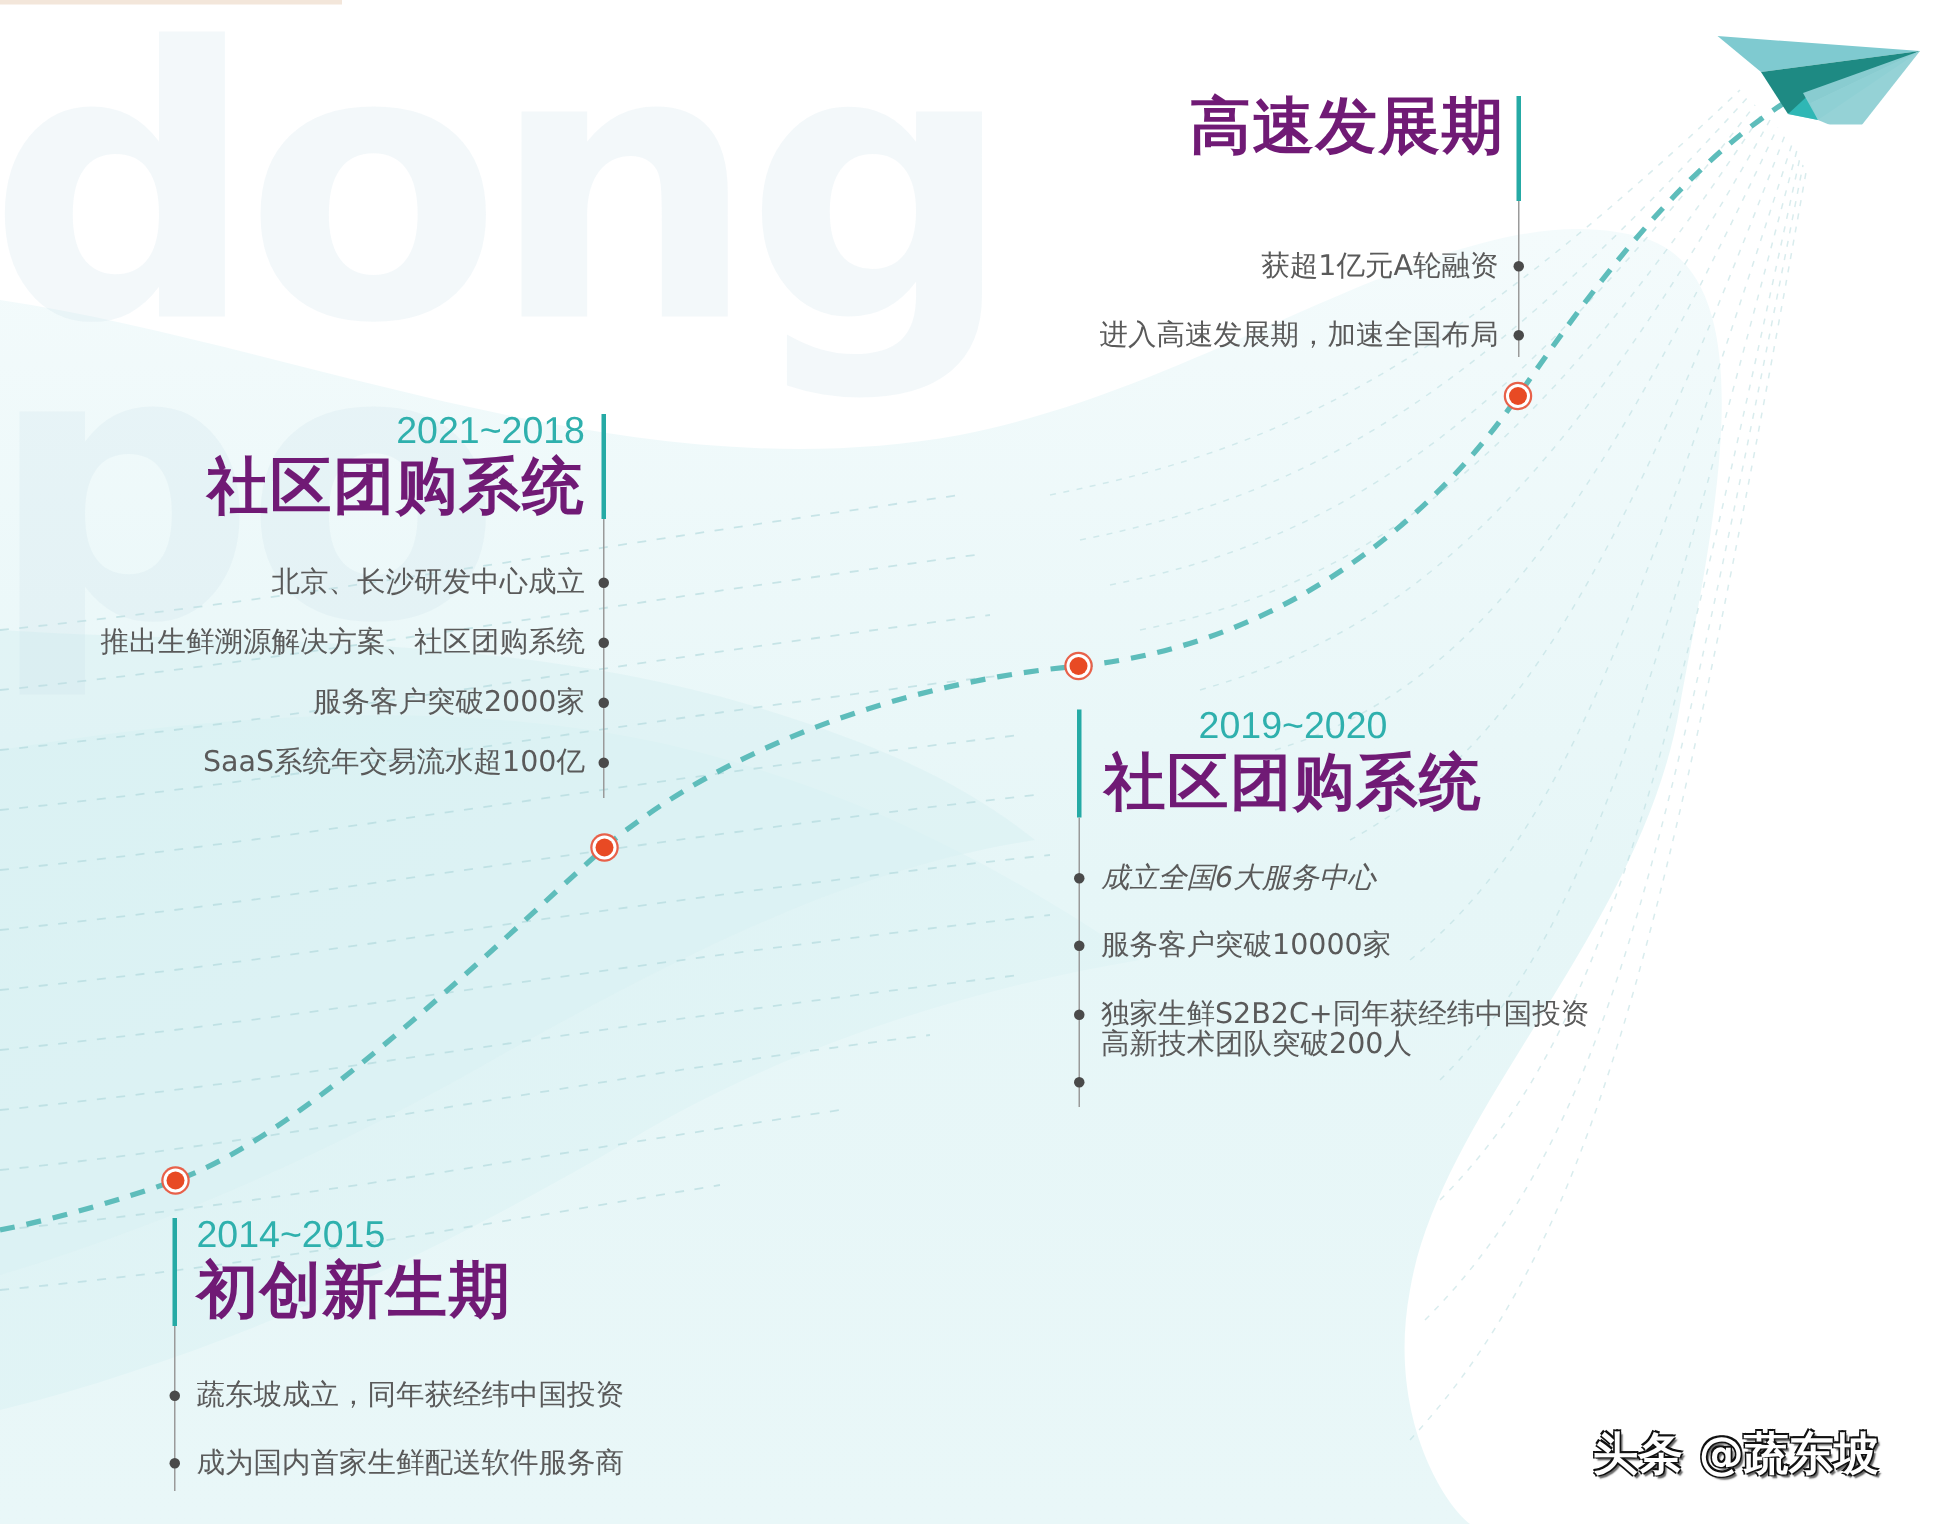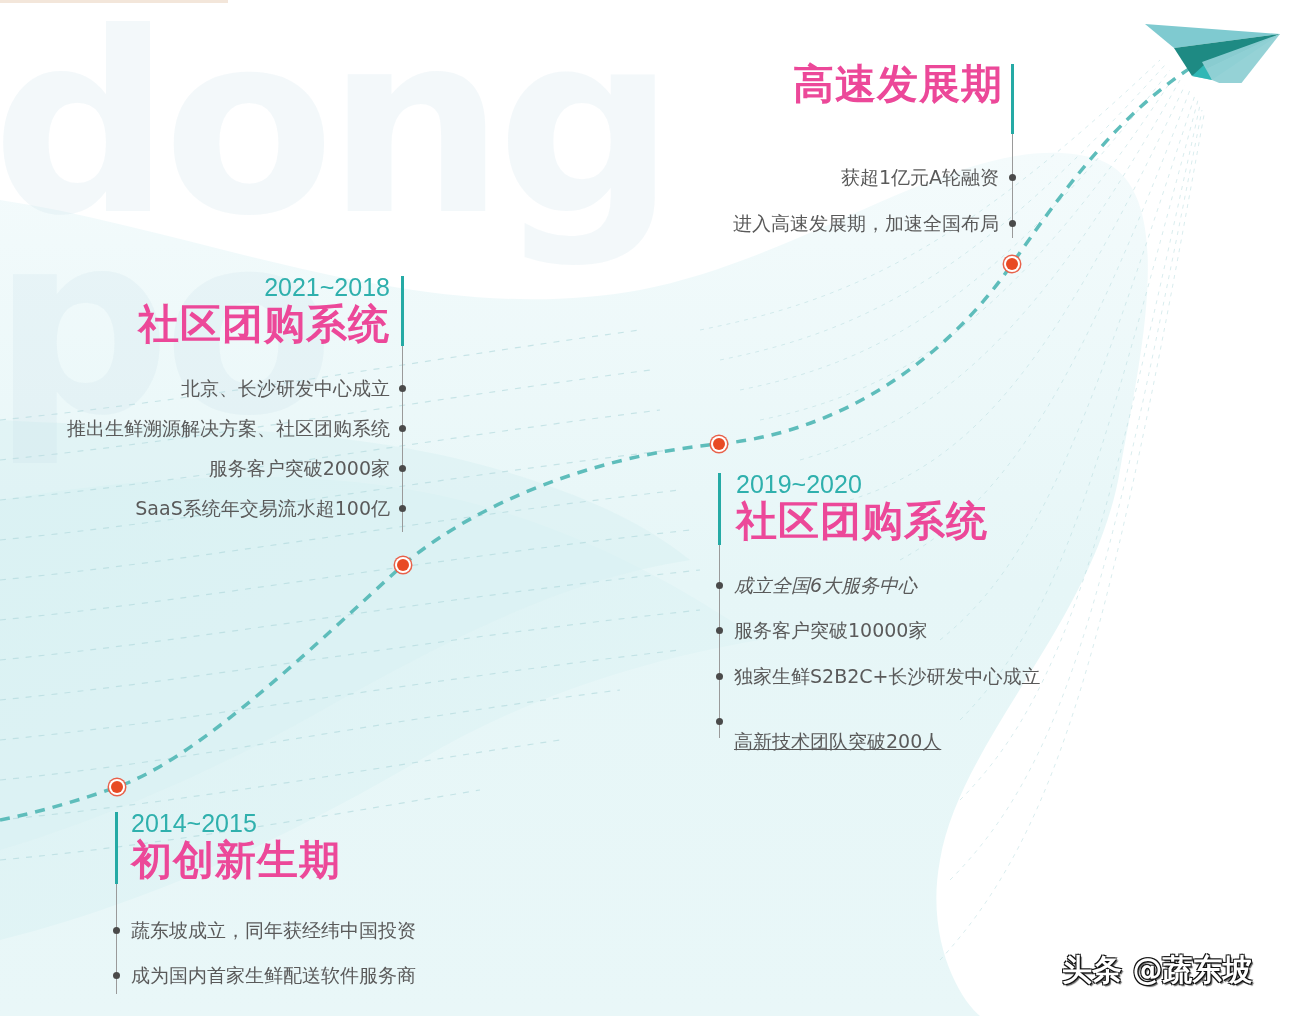--- a/index.html
+++ b/index.html
@@ -42,21 +42,21 @@
       position: absolute;
     }
     .year {
       color: #2fb0ad;
       font-size: 25px;
       line-height: 28px;
       font-family: "Liberation Sans", sans-serif;
       white-space: nowrap;
     }
     .title {
-      color: #ec4899;
+      color: #701a75;
       font-size: 41px;
       line-height: 46px;
       font-weight: bold;
       letter-spacing: 1px;
       white-space: nowrap;
     }
     .item {
       color: #5a5a5a;
       font-size: 19px;
       line-height: 22px;
@@ -207,32 +207,32 @@
 <div class="bullet" style="left:399px;top:385px;"></div>
 <div class="item right" style="right:906px;top:417px;">推出生鲜溯源解决方案、社区团购系统</div>
 <div class="bullet" style="left:399px;top:425px;"></div>
 <div class="item right" style="right:906px;top:457px;">服务客户突破2000家</div>
 <div class="bullet" style="left:399px;top:465px;"></div>
 <div class="item right" style="right:906px;top:497px;">SaaS系统年交易流水超100亿</div>
 <div class="bullet" style="left:399px;top:505px;"></div>
 
 <div class="vbar-accent" style="left:718px;top:473px;height:72px;"></div>
 <div class="vbar-thin" style="left:719px;top:545px;height:193px;"></div>
-<div class="block" style="left:736px;top:470px;">
+<div class="block" style="left:736px;top:470px;text-align:center;">
   <div class="year">2019~2020</div>
   <div class="title">社区团购系统</div>
 </div>
 <div class="bullet" style="left:716px;top:582px;"></div>
 <div class="item" style="left:734px;top:574px;font-style:italic;">成立全国6大服务中心</div>
 <div class="bullet" style="left:716px;top:627px;"></div>
 <div class="item" style="left:734px;top:619px;">服务客户突破10000家</div>
 <div class="bullet" style="left:716px;top:673px;"></div>
-<div class="item" style="left:734px;top:665px;">独家生鲜S2B2C+长沙研发中心成立</div>
+<div class="item" style="left:734px;top:665px;">独家生鲜S2B2C+同年获经纬中国投资</div>
 <div class="bullet" style="left:716px;top:718px;"></div>
-<div class="item" style="left:734px;top:730px;text-decoration:underline;">高新技术团队突破200人</div>
+<div class="item" style="left:734px;top:685px;">高新技术团队突破200人</div>
 
 <div class="vbar-accent" style="left:115px;top:812px;height:72px;"></div>
 <div class="vbar-thin" style="left:116px;top:884px;height:110px;"></div>
 <div class="block" style="left:131px;top:809px;">
   <div class="year">2014~2015</div>
   <div class="title">初创新生期</div>
 </div>
 <div class="bullet" style="left:113px;top:927px;"></div>
 <div class="item" style="left:131px;top:919px;">蔬东坡成立，同年获经纬中国投资</div>
 <div class="bullet" style="left:113px;top:972px;"></div>

